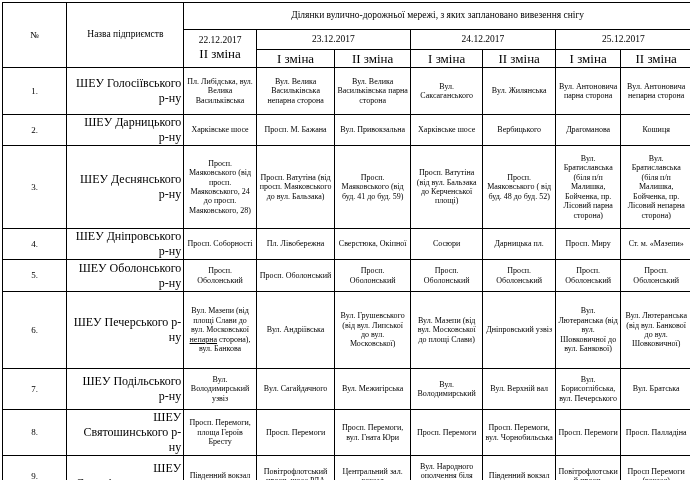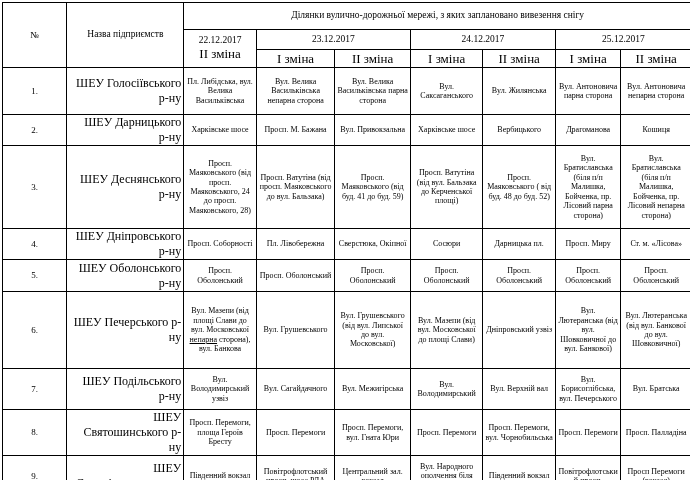--- a/index.html
+++ b/index.html
@@ -90,40 +90,40 @@
 
     <tr style="height:25px">
       <td class="num">4.</td>
       <td class="name">ШЕУ Дніпровського р-ну</td>
       <td>Просп. Соборності</td>
       <td>Пл. Лівобережна</td>
       <td>Сверстюка, Окіпної</td>
       <td>Сосюри</td>
       <td>Дарницька пл.</td>
       <td>Просп. Миру</td>
-      <td>Ст. м. «Лісова»</td>
+      <td>Ст. м. «Мазепи»</td>
     </tr>
 
     <tr style="height:32px">
       <td class="num">5.</td>
       <td class="name">ШЕУ Оболонського р-ну</td>
       <td>Просп. Оболонський</td>
       <td>Просп. Оболонський</td>
       <td>Просп. Оболонський</td>
       <td>Просп. Оболонський</td>
       <td>Просп. Оболонський</td>
       <td>Просп. Оболонський</td>
       <td>Просп. Оболонський</td>
     </tr>
 
     <tr style="height:77px">
       <td class="num">6.</td>
       <td class="name">ШЕУ Печерського р-ну</td>
       <td><span>Вул. Мазепи (від площі Слави до вул. Московської </span><span class="u">непарна</span><span> сторона), вул. Банкова</span></td>
-      <td>Вул. Грушевського</td>
+      <td>Вул. Андріївська</td>
       <td>Вул. Грушевського (від вул. Липської до вул. Московської)</td>
       <td>Вул. Мазепи (від вул. Московської до площі Слави)</td>
       <td>Дніпровський узвіз</td>
       <td>Вул. Лютеранська (від вул. Шовковичної до вул. Банкової)</td>
       <td>Вул. Лютеранська (від вул. Банкової до вул. Шовковичної)</td>
     </tr>
 
     <tr style="height:41px">
       <td class="num">7.</td>
       <td class="name">ШЕУ Подільського р-ну</td>

